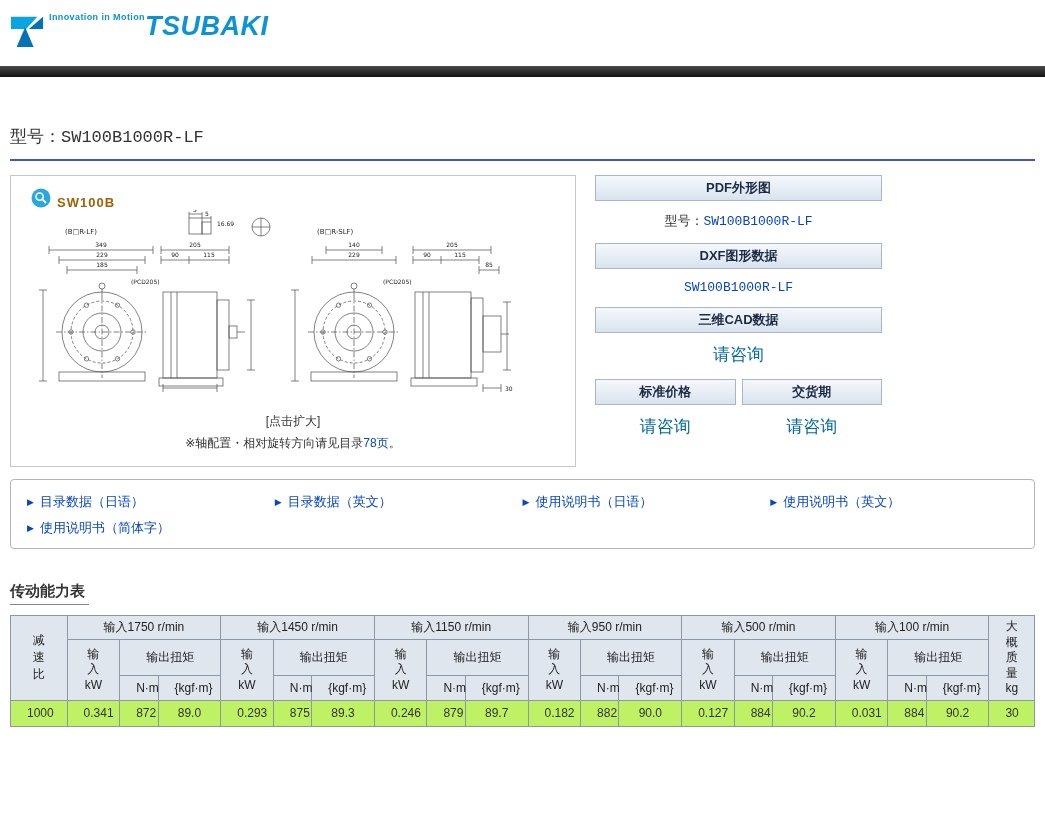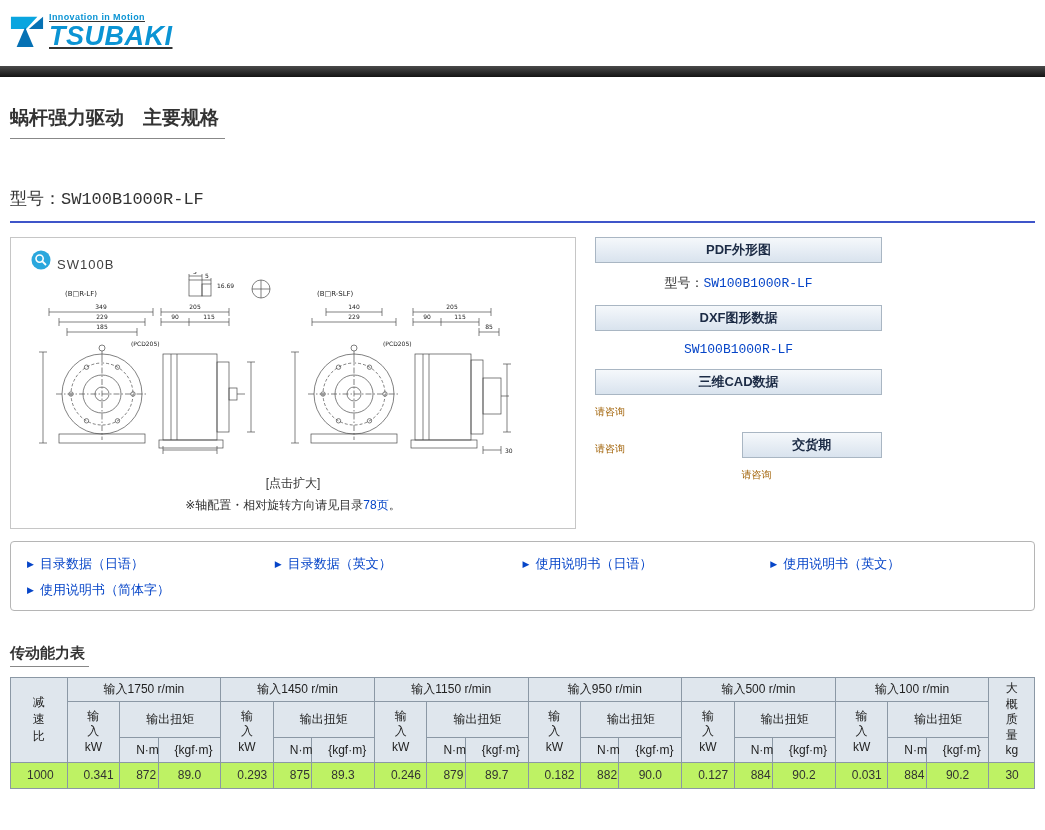--- a/index.html
+++ b/index.html
@@ -6,43 +6,43 @@
   html,body { margin:0; padding:0; background:#fff; }
   body {
     width:1045px; height:830px;
     font-family:"Liberation Sans","DejaVu Sans",sans-serif;
     color:#333; overflow:hidden;
   }
   
   .site-header { height:66px; padding:12px 0 0 10px; }
   .logo { display:flex; align-items:flex-start; gap:5px; width:fit-content; cursor:pointer; }
   .logo-mark { width:34px; height:36px; }
-  .logo-textcol { display:flex; flex-direction:column;text-decoration:underline; }
+  .logo-textcol { display:flex; flex-direction:row; }
   .tagline { font-size:9px; font-weight:bold; color:#0b94d4; letter-spacing:.4px; }
   .wordmark { font-size:27px; line-height:1.05; font-weight:800; font-style:italic;
               color:#0b94d4; letter-spacing:.5px; }
   .dark-bar { height:11px; background:linear-gradient(#4a4a4a,#131313); }
 
   
   .content { padding:0 10px; }
   .page-title { margin:28px 0 0; font-size:19px; font-weight:600; color:#333; }
   .page-title > span { display:inline-block; border-bottom:1px solid #888; padding:0 6px 7px 0; }
 
   .model-line { margin-top:48px; font-size:17px; color:#333;
                 font-family:"Liberation Mono","DejaVu Sans Mono",monospace; }
   .blue-rule { margin-top:11px; height:2px; background:#3f55c9; }
 
   .main-row { display:flex; gap:19px; margin-top:14px; align-items:flex-start; }
 
   
   .drawing-box { position:relative; width:566px; height:292px; border:1px solid #c6c6c6;
                  background:#fff; cursor:pointer; flex:none; }
   .zoom-icon { position:absolute; top:12px; left:20px; width:20px; height:20px; }
-  .product-code { position:absolute; top:19px; left:46px; font-size:13px; font-weight:normal;
-                  color:#404040; letter-spacing:1px; }
+  .product-code { position:absolute; top:19px; left:46px; font-size:13px; font-weight:bold;
+                  color:#a16207; letter-spacing:1px; }
   .drawing-svg { position:absolute; top:34px; left:8px; }
   .drawing-svg .lines { stroke:#4a4a4a; stroke-width:.7; fill:none; }
   .drawing-svg text { fill:#222; font-size:6px; font-family:"DejaVu Sans",sans-serif; }
   .drawing-svg .variant { font-size:7px; }
   .drawing-caption { position:absolute; bottom:36px; left:0; width:100%;
                      text-align:center; font-size:12px; color:#333; }
   .drawing-footnote { position:absolute; bottom:14px; left:0; width:100%;
                       text-align:center; font-size:12px; color:#333; }
   .drawing-footnote a { color:#0645c8; text-decoration:none; cursor:pointer; }
 
@@ -50,21 +50,21 @@
   .side-panel { width:287px; flex:none; }
   .panel-header { background:linear-gradient(#f5f8fb,#d9e3ee); border:1px solid #a9b6c3;
                   text-align:center; font-size:13px; font-weight:bold; color:#1c2b45;
                   padding:3px 0; }
   .panel-row { text-align:center; font-size:13px; margin:11px 0 13px; color:#333; }
   .panel-row a { color:#0645c8; text-decoration:none; cursor:pointer; }
   .panel-link { display:block; text-align:center; font-size:13px; color:#0645c8;
                 text-decoration:none; margin-top:11px; cursor:pointer; }
   .panel-link + .panel-link { margin-top:5px; }
   .panel-gap { margin-top:12px; }
-  .panel-text { text-align:left; font-size:10px; margin-top:10px; color:#a16207; }
+  .panel-text { text-align:center; font-size:17px; margin-top:10px; color:#0369a1; }
   .mono { font-family:"Liberation Mono","DejaVu Sans Mono",monospace; }
   .panel-pair { display:flex; gap:6px; margin-top:13px; }
   .pair-col { flex:1; }
 
   
   .links-box { margin-top:12px; border:1px solid #b5b5b5; border-radius:4px;
                padding:13px 16px 11px; display:grid; grid-template-columns:repeat(4,1fr);
                row-gap:8px; }
   .doc-link { color:#0645c8; font-size:13px; text-decoration:none; display:flex;
               align-items:center; gap:6px; cursor:pointer; }
@@ -93,23 +93,20 @@
     <div class="logo-textcol">
       <span class="tagline">Innovation in Motion</span>
       <span class="wordmark">TSUBAKI</span>
     </div>
   </div>
 </header>
 <div class="dark-bar"></div>
 
 <main class="content">
 
-  <h1 class="page-title">
-    <span>蜗杆强力驱动　主要规格</span>
-  </h1>
 
   <div class="model-line">型号：SW100B1000R-LF</div>
   <div class="blue-rule"></div>
 
   <div class="main-row">
 
     <div class="drawing-box">
       <svg class="zoom-icon" viewBox="0 0 20 20">
         <circle cx="10" cy="10" r="9.5" fill="#2aa7dd"></circle>
         <circle cx="8.6" cy="8.6" r="3.6" fill="none" stroke="#fff" stroke-width="1.6"></circle>
@@ -240,20 +237,21 @@
       </div>
 
       <div class="panel-header">DXF图形数据</div>
       <a class="panel-link mono">SW100B1000R-LF</a>
 
       <div class="panel-header panel-gap">三维CAD数据</div>
       <div class="panel-text">请咨询</div>
 
       <div class="panel-pair">
         <div class="pair-col">
+          <div class="panel-header">标准价格</div>
           <div class="panel-text">请咨询</div>
         </div>
         <div class="pair-col">
           <div class="panel-header">交货期</div>
           <div class="panel-text">请咨询</div>
         </div>
       </div>
     </aside>
   </div>
 

